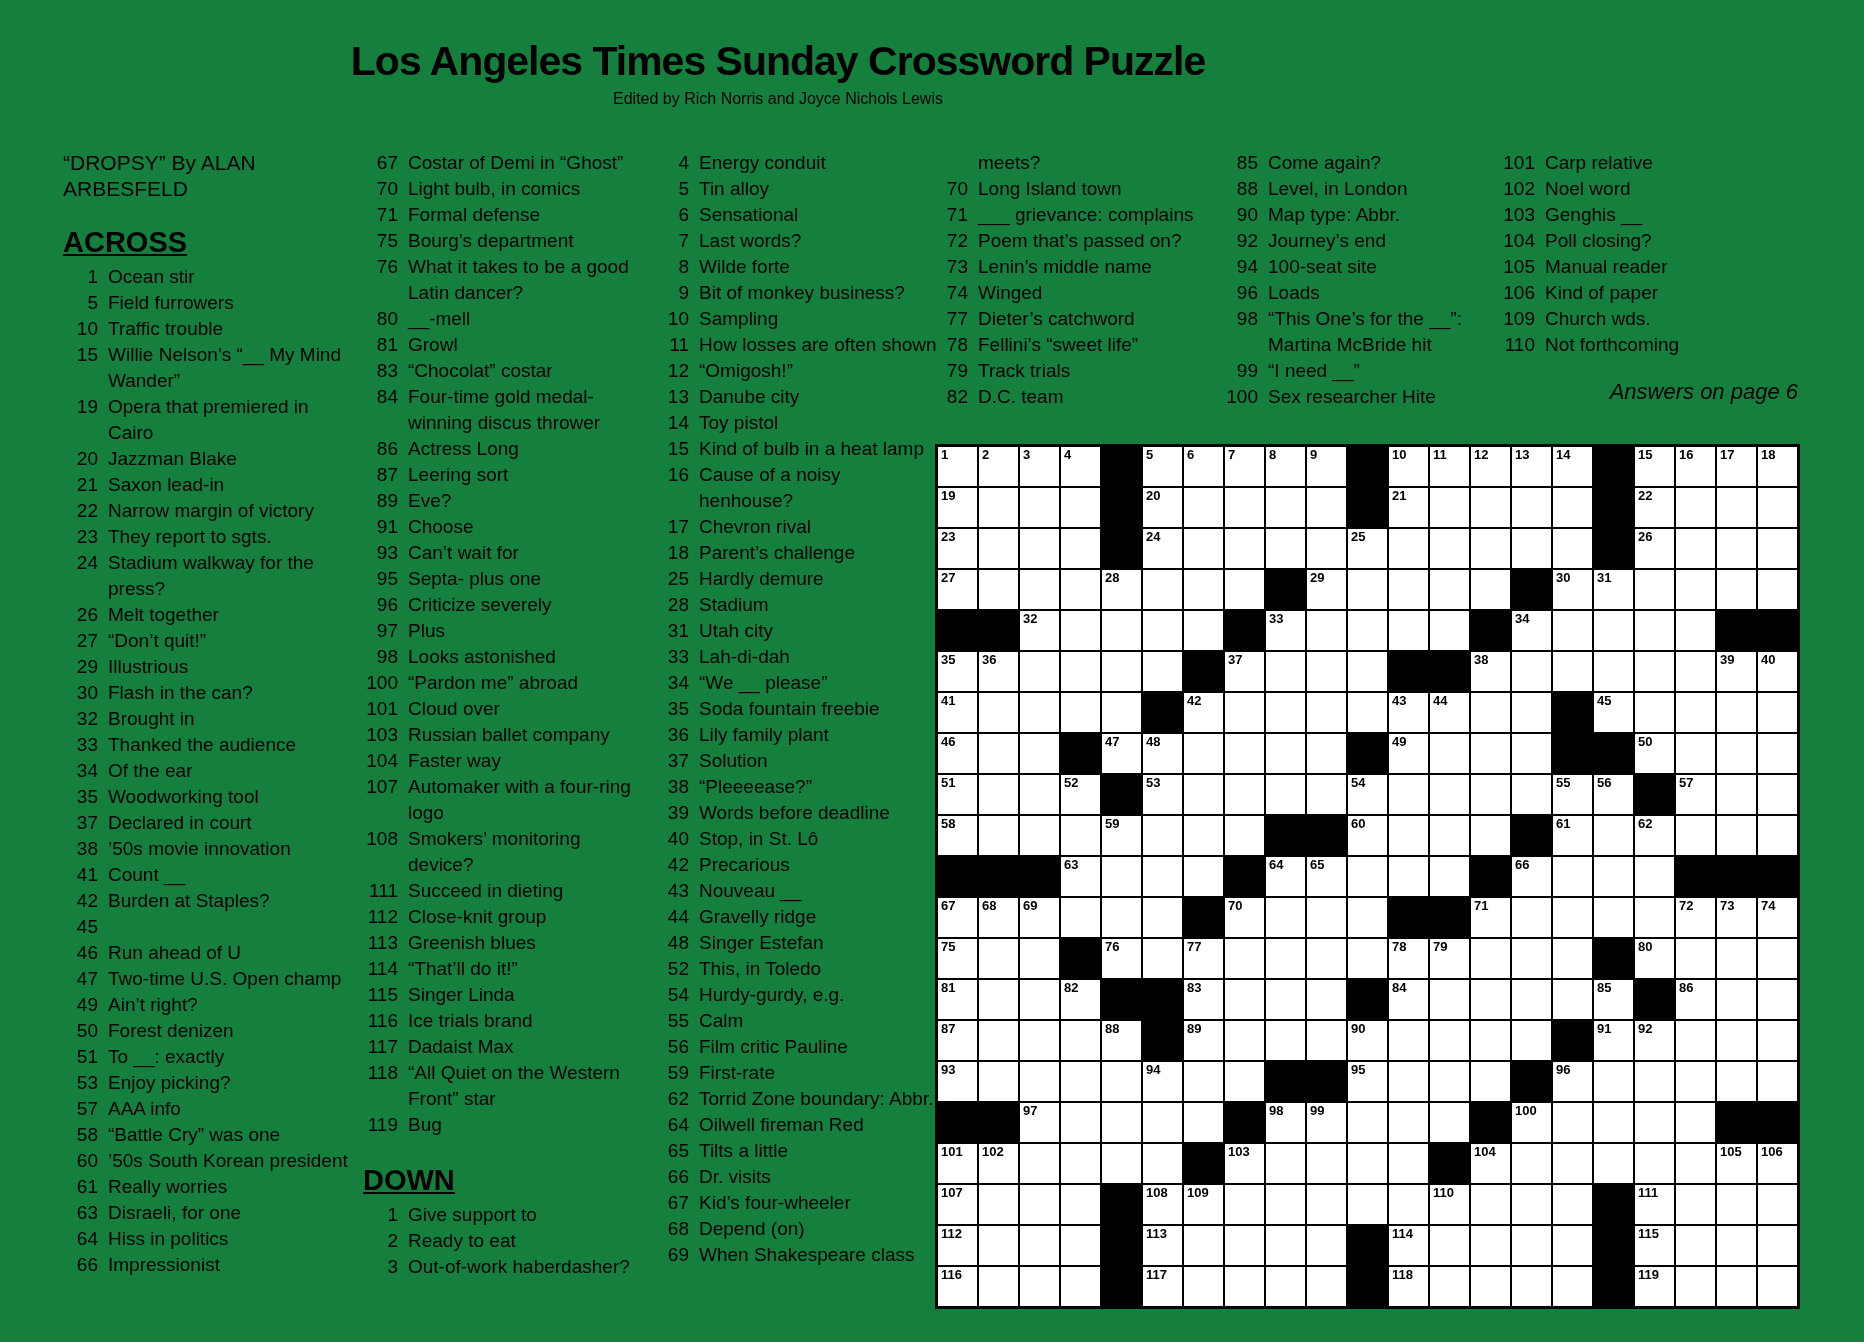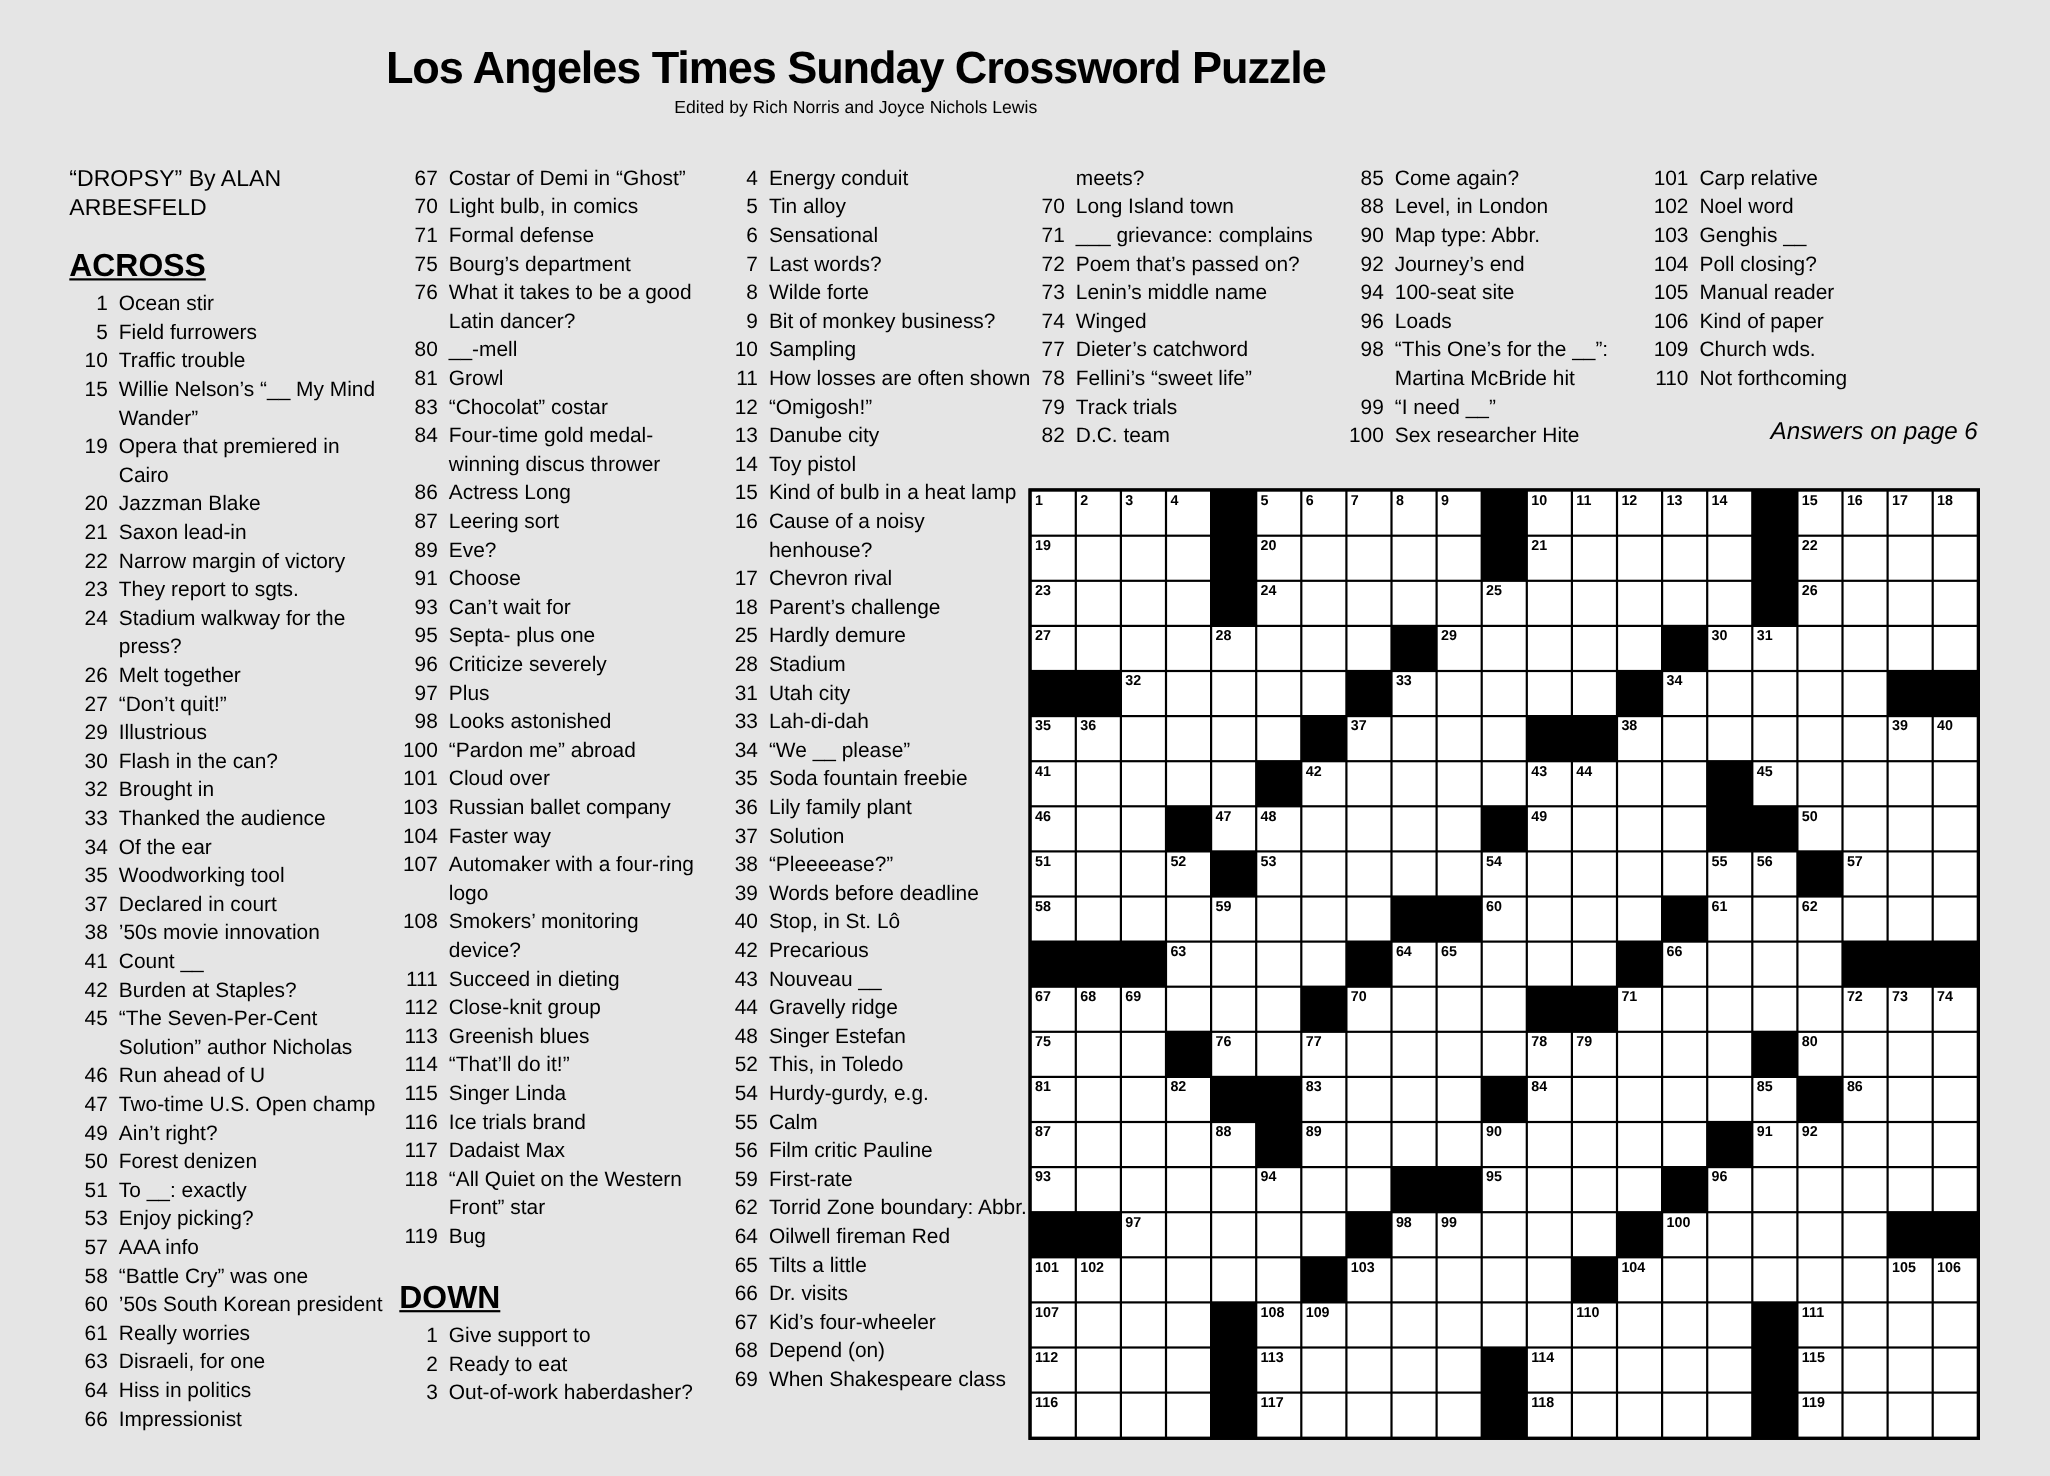--- a/index.html
+++ b/index.html
@@ -1,16 +1,16 @@
 <!DOCTYPE html>
 <html><head>
 <meta charset="utf-8">
 <style>
   html,body{margin:0;padding:0;background:#fff;}
-  .page{position:relative;width:1864px;height:1342px;background:#e5e5e5;color:#000;
+  .page{position:relative;width:1864px;height:1342px;background:#15803d;color:#000;
         font-family:"Liberation Sans","DejaVu Sans",sans-serif;overflow:hidden;}
   .masthead{position:absolute;left:0;top:38px;width:1556px;text-align:center;}
   .masthead h1{margin:0;font-size:41px;font-weight:bold;letter-spacing:-1px;}
   .masthead .subtitle{margin-top:5px;font-size:16px;font-weight:normal;letter-spacing:0;}
   .col{position:absolute;top:150px;font-size:19px;line-height:26px;}
   .col1{left:63px;width:296px;}
   .col2{left:363px;width:288px;}
   .col3{left:654px;width:284px;}
   .col4{left:933px;width:284px;}
   .col5{left:1223px;width:280px;}
@@ -126,21 +126,20 @@
         <div class="clue">
           <span class="cnum">41</span>
           <span class="ctext">Count __</span>
         </div>
         <div class="clue">
           <span class="cnum">42</span>
           <span class="ctext">Burden at Staples?</span>
         </div>
         <div class="clue">
           <span class="cnum">45</span>
-          <span class="ctext">“The Seven-Per-Cent Solution” author Nicholas</span>
         </div>
         <div class="clue">
           <span class="cnum">46</span>
           <span class="ctext">Run ahead of U</span>
         </div>
         <div class="clue">
           <span class="cnum">47</span>
           <span class="ctext">Two-time U.S. Open champ</span>
         </div>
         <div class="clue">

